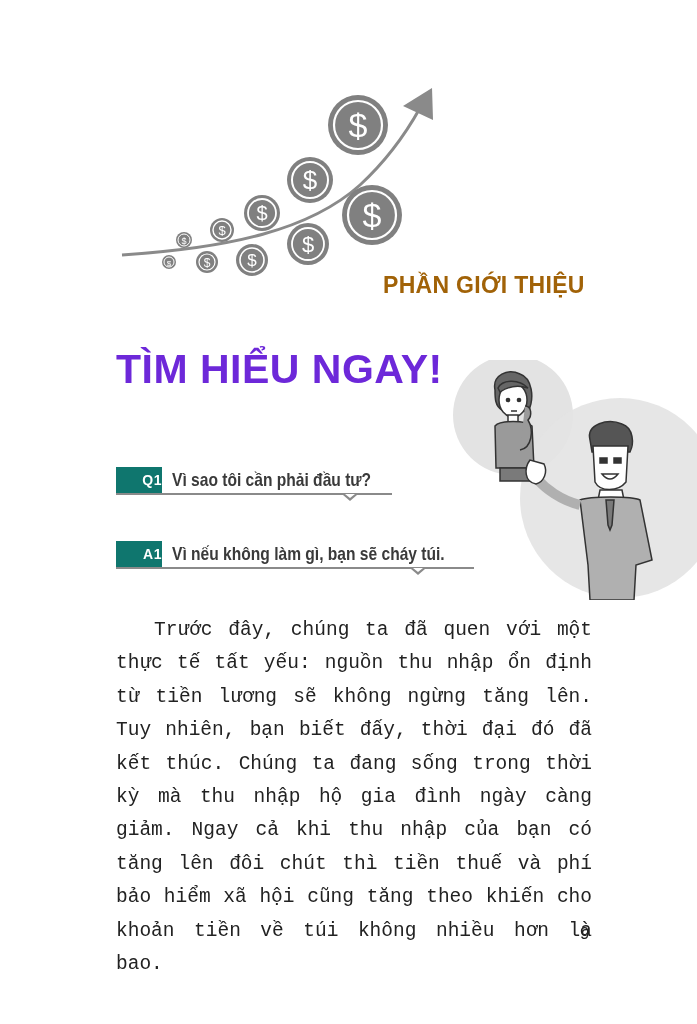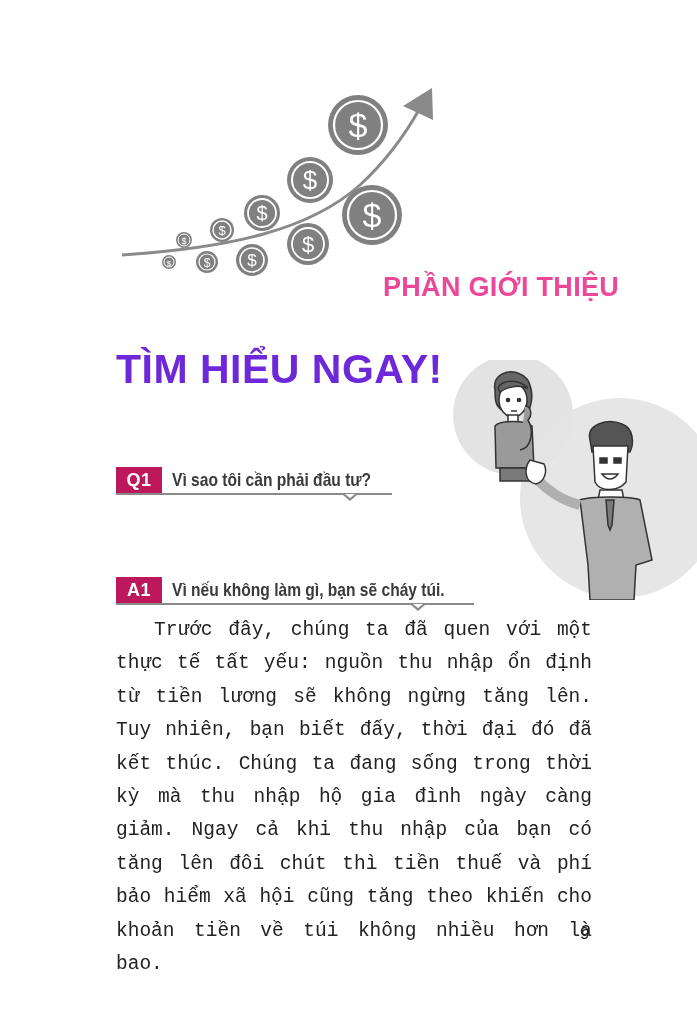--- a/index.html
+++ b/index.html
@@ -3,45 +3,45 @@
   <meta charset="utf-8">
   <style>
     html, body { margin: 0; padding: 0; }
     body {
       width: 697px; height: 1024px; background: #ffffff; position: relative; overflow: hidden;
       font-family: "Liberation Sans", sans-serif; color: #1d1d1d;
     }
     .abs { position: absolute; }
     #coins-illustration { left: 110px; top: 80px; width: 340px; height: 200px; }
     #section-label {
-      left: 383px; top: 272px; font-size: 27px; font-weight: bold; letter-spacing: 0.3px; color: #ec4899;
+      left: 383px; top: 272px; font-size: 23px; font-weight: bold; letter-spacing: 0.3px; color: #a16207;
     }
     #page-title {
       left: 116px; top: 346px; font-size: 41px; font-weight: bold; letter-spacing: 0.5px; color: #6d28d9;
     }
     .qa { position: absolute; left: 116px; height: 26px; }
     .qa .badge {
-      position: absolute; left: 0; top: 0; width: 46px; height: 26px; background: #be185d; color: #fff;
-      font-weight: bold; font-size: 18px; line-height: 26px; text-align: center; letter-spacing: 0.5px;
+      position: absolute; left: 0; top: 0; width: 46px; height: 26px; background: #0f766e; color: #fff;
+      font-weight: bold; font-size: 14px; line-height: 26px; text-align: right; letter-spacing: 0.5px;
     }
     .qa .text {
       position: absolute; left: 56px; top: 0; height: 26px; line-height: 26px; font-weight: bold; font-size: 19px;
       color: #3a3a3a; white-space: nowrap; transform: scaleX(0.82); transform-origin: left center;
     }
     .qa .rule { position: absolute; left: 0; top: 26px; height: 2px; background: #8a8a8a; }
     .qa .pointer {
       position: absolute; top: 28px; width: 0; height: 0;
       border-left: 7px solid transparent; border-right: 7px solid transparent; border-top: 6px solid #8a8a8a;
     }
     .qa .pointer::after {
       content: ""; position: absolute; left: -5px; top: -7px; width: 0; height: 0;
       border-left: 5px solid transparent; border-right: 5px solid transparent; border-top: 4px solid #fff;
     }
     #qa-q1 { top: 467px; }
-    #qa-a1 { top: 541px; margin-top: 36px; }
+    #qa-a1 { top: 541px; }
     #people-illustration { left: 440px; top: 360px; width: 257px; height: 240px; }
     #body-text {
       left: 116px; top: 614px; width: 476px;
       font-family: Liberation Mono, monospace; font-size: 19.5px; line-height: 33.4px; color: #222;
       text-align: justify;
     }
     #body-text p { margin: 0; text-indent: 38px; }
     #page-number { left: 580px; top: 924px; font-size: 17px; color: #222; }
   </style>
 </head>

